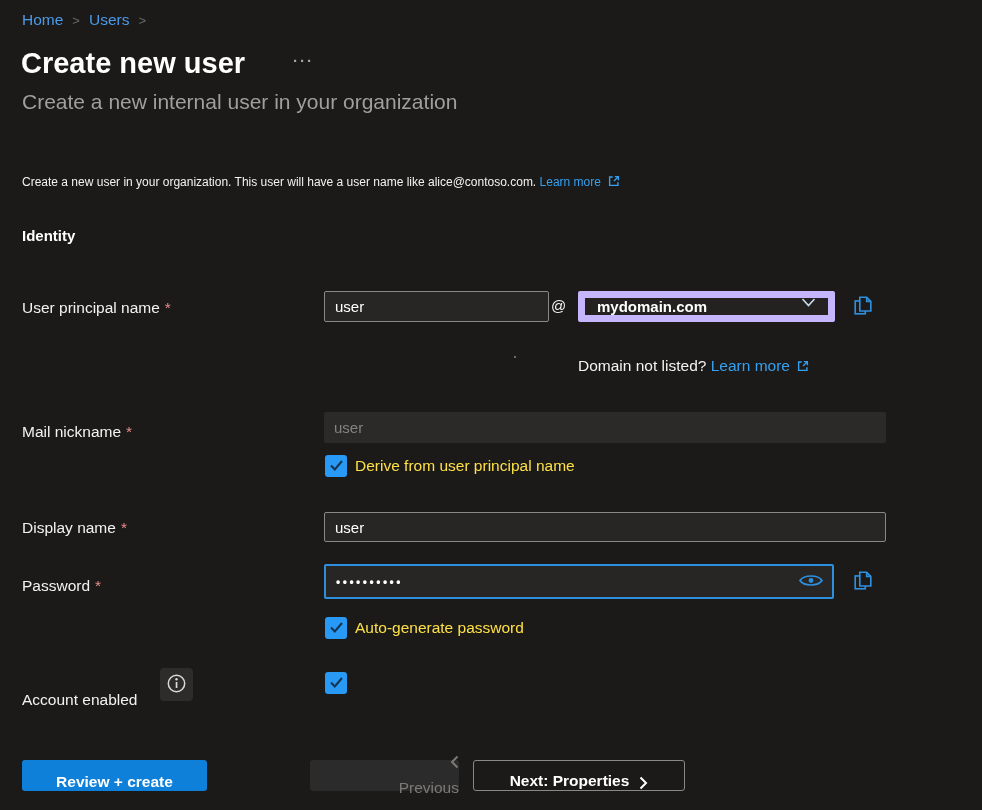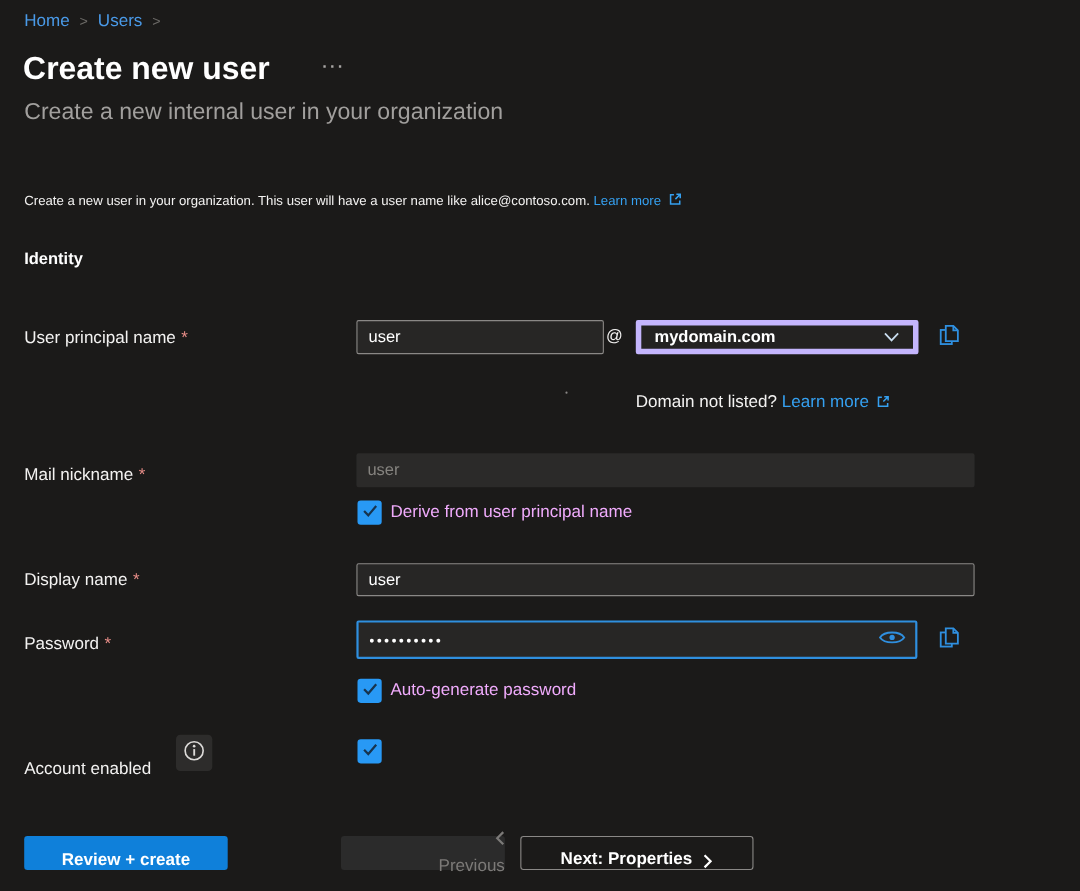--- a/index.html
+++ b/index.html
@@ -28,33 +28,33 @@
   .field-label{position:absolute;left:22px;font-size:15.5px;color:#f3f2f1;white-space:nowrap;}
   .req{color:#eb8f8a;margin-left:5px;}
   .tb{position:absolute;box-sizing:border-box;height:31px;background:#272625;border:1px solid #8a8886;
       border-radius:2px;color:#ffffff;font-family:"Liberation Sans",sans-serif;font-size:15px;
       padding:0 10px;outline:none;}
   .tb:disabled,.tb.disabled{background:#2b2a29;border:none;color:#85837f;}
   .tb.disabled::placeholder,.tb::placeholder{color:#85837f;}
 
   .at-sign{position:absolute;left:551px;top:297px;font-size:15px;color:#f3f2f1;}
   .dd{position:absolute;left:578px;top:291px;width:257px;height:31px;box-sizing:border-box;
-      background:#232221;border:5px solid #c4b5fd;border-radius:2px;display:flex;align-items:center;
+      background:#232221;border:7px solid #c4b5fd;border-radius:2px;display:flex;
       padding:0 12px;cursor:pointer;}
   .dd-value{color:#ffffff;font-weight:600;font-size:15px;}
   .dd-chevron{margin-left:auto;display:flex;}
 
   .icon-btn{position:absolute;width:26px;height:26px;display:flex;align-items:center;justify-content:center;
             cursor:pointer;}
   .stray-dot{position:absolute;left:514px;top:356px;width:2px;height:2px;background:#8a8886;border-radius:50%;}
   .domain-note{position:absolute;left:578px;top:357px;font-size:15.5px;color:#f3f2f1;}
 
   .cb{position:absolute;width:22px;height:22px;background:#2899f5;border-radius:3px;display:flex;
       align-items:center;justify-content:center;cursor:pointer;}
-  .cb-label{position:absolute;font-size:15.5px;color:#f0abfc;white-space:nowrap;}
+  .cb-label{position:absolute;font-size:15.5px;color:#fde047;white-space:nowrap;}
 
   .pw-wrap{position:absolute;left:324px;top:564px;width:510px;height:35px;box-sizing:border-box;
            background:#272625;border:2px solid #2f8fdf;border-radius:2px;display:flex;align-items:center;
            padding:0 8px 0 2px;}
   .pw-input{flex:1;background:transparent;border:none;outline:none;color:#ffffff;font-weight:700;
             font-size:12px;letter-spacing:2.5px;padding:0 8px;font-family:"Liberation Sans",sans-serif;}
   .eye-btn{display:flex;align-items:center;cursor:pointer;}
 
   .info-chip{position:absolute;left:160px;top:668px;width:33px;height:33px;background:#2d2c2b;
              border-radius:4px;display:flex;align-items:center;justify-content:center;cursor:pointer;}

